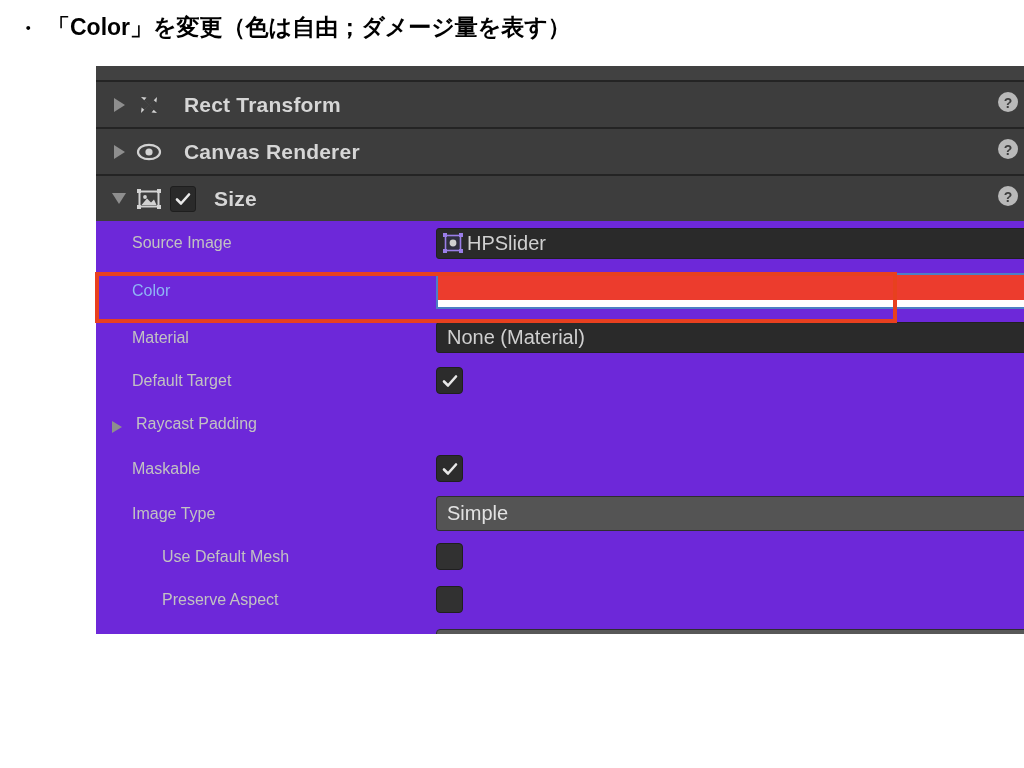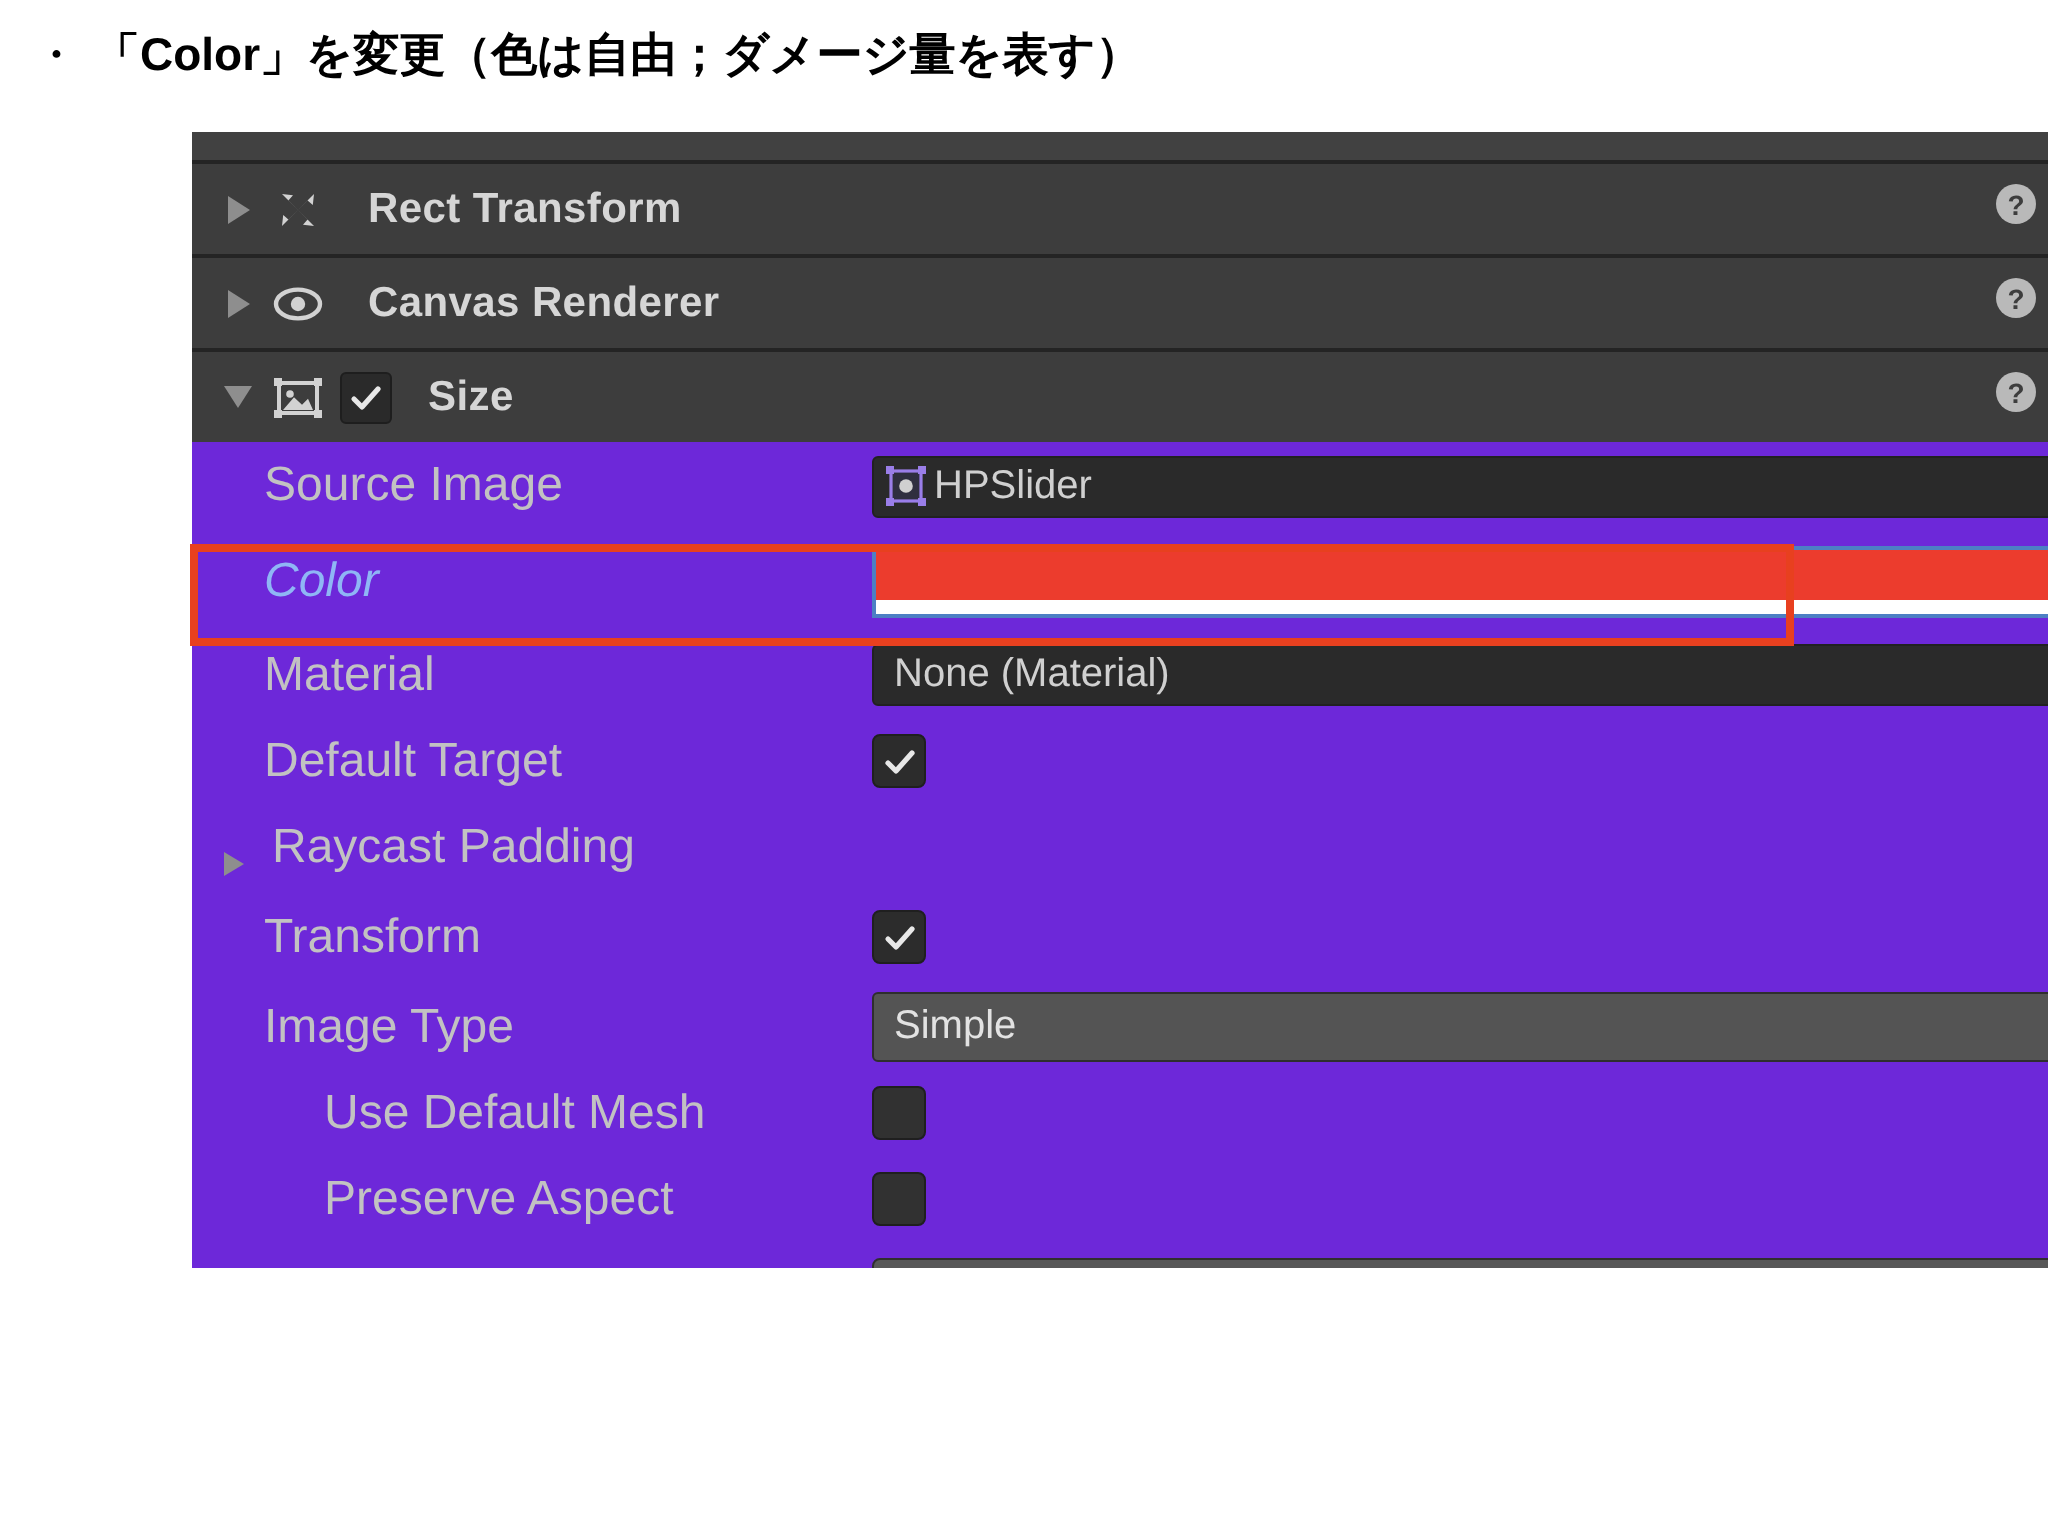--- a/index.html
+++ b/index.html
@@ -60,24 +60,24 @@
   .comp-header .hdr-icons{
     position:absolute;right:14px;top:0;height:100%;
     display:flex;align-items:center;gap:22px;
   }
 
   
   .prop-row{
     height:43px;display:flex;align-items:center;position:relative;
   }
   .prop-label{
-    padding-left:36px;font-size:24px;color:#c2c2c2;white-space:nowrap;
+    padding-left:36px;font-size:16px;color:#c2c2c2;white-space:nowrap;
   }
   .prop-label.indent{padding-left:66px;}
-  .prop-label.modified{color:#8fb6f5;font-style:italic;}
+  .prop-label.modified{color:#8fb6f5;}
   .prop-label.withtri{padding-left:10px;display:flex;align-items:flex-end;gap:8px;}
 
   .field-area{
     position:absolute;left:340px;right:8px;top:0;height:100%;
     display:flex;align-items:center;
   }
 
   
   .obj-field{
     flex:1 1 auto;height:31px;background:#2a2a2a;border:1px solid #212121;
@@ -379,21 +379,21 @@
   <div class="prop-row">
     <span class="prop-label withtri">
       <span class="foldout" style="width:22px;flex:0 0 22px;">
         <span class="tri-right" style="border-left-width:10px;border-top-width:6.5px;border-bottom-width:6.5px;"></span>
       </span>
       <span>Raycast Padding</span>
     </span>
   </div>
 
   <div class="prop-row" style="height:47px;">
-    <span class="prop-label">Transform</span>
+    <span class="prop-label">Maskable</span>
     <span class="field-area">
       <span class="cbox">
         <svg width="18" height="18" viewBox="0 0 18 18">
           <path d="M3 9.5 L7 13.5 L15 4.5" fill="none" stroke="#e8e8e8" stroke-width="2.6" stroke-linecap="round" stroke-linejoin="round"></path>
         </svg>
       </span>
     </span>
   </div>
 
   <div class="prop-row">

